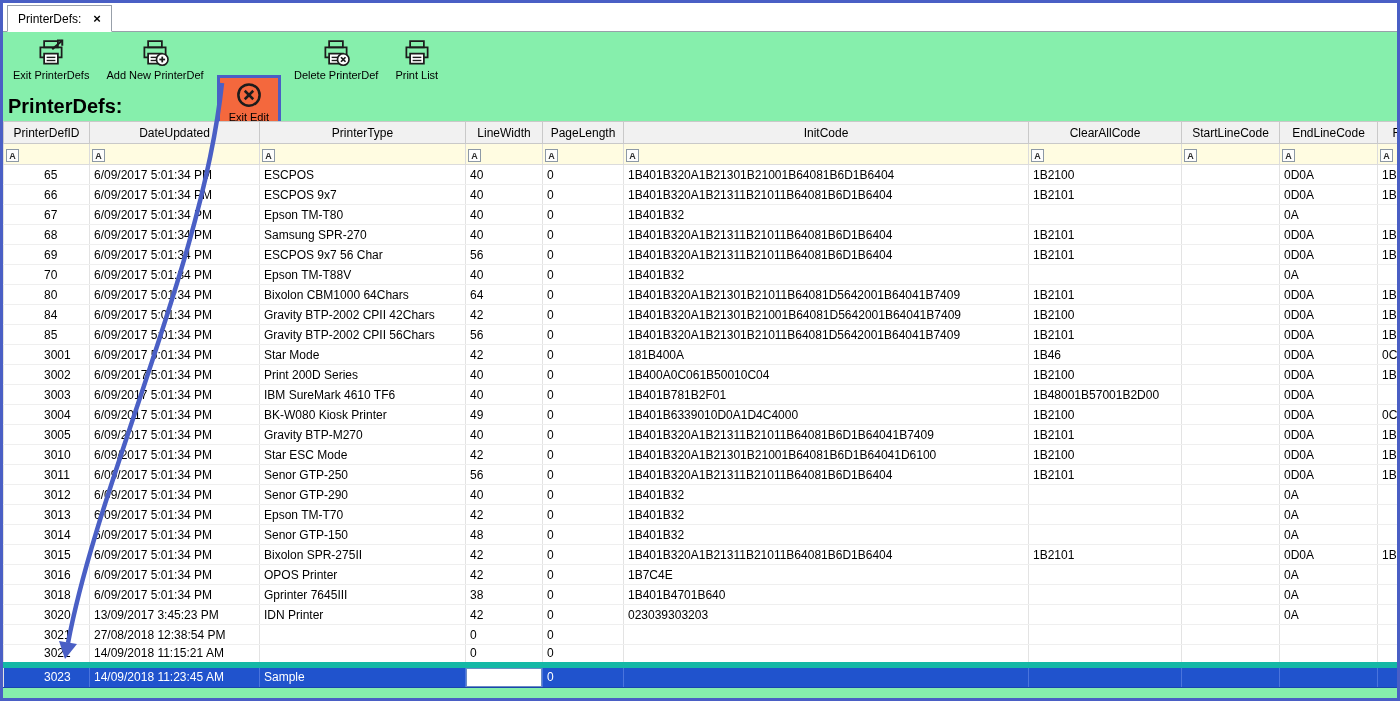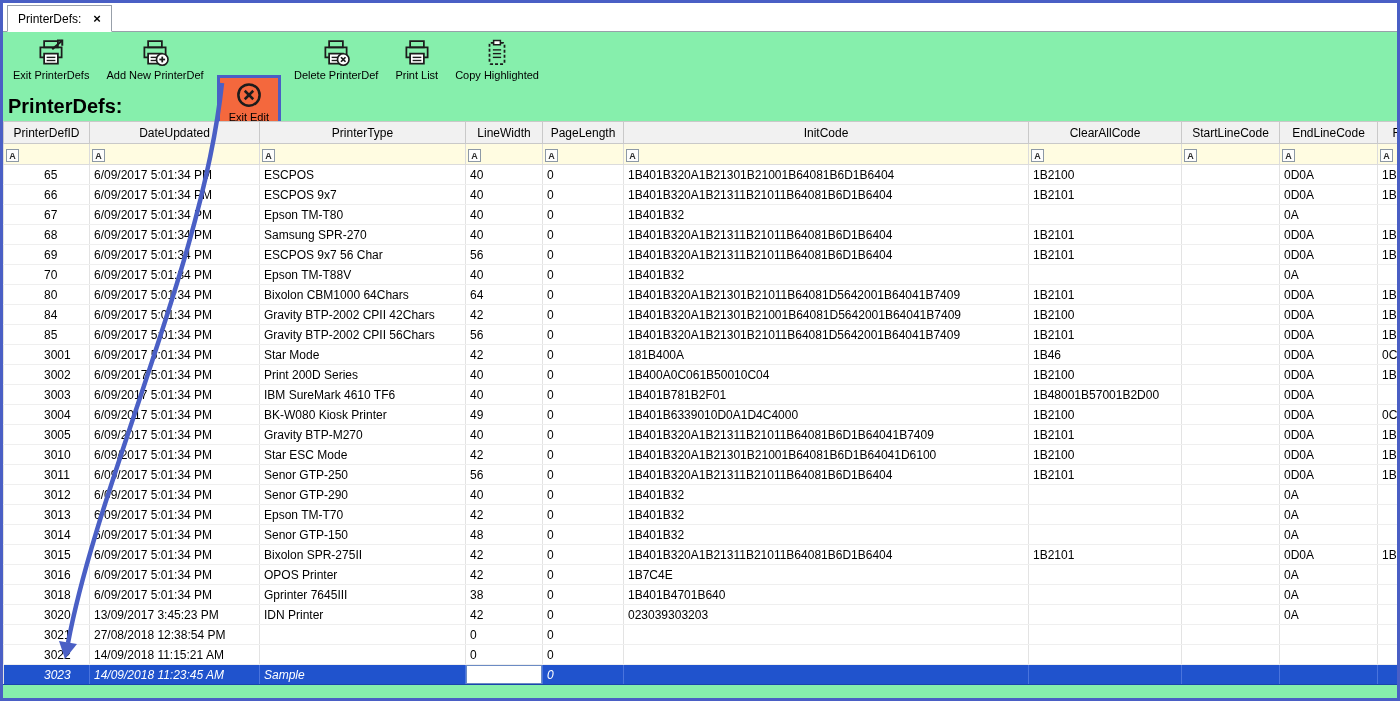--- a/index.html
+++ b/index.html
@@ -25,21 +25,21 @@
   table { border-collapse:collapse; table-layout:fixed; width:1422px; font-size:12px; }
   th { background:#f1f1f1; border:1px solid #c9c9c9; height:22px; font-weight:normal; text-align:center;
        padding:0 4px; white-space:nowrap; overflow:hidden; }
   tr.filter-row td { background:#fffce1; border:1px solid #dcdcdc; height:21px; padding:2px 0 0 2px; }
   .fbtn { display:inline-block; width:13px; height:13px; line-height:12px; text-align:center; font-size:9px;
           font-weight:bold; color:#2b2b2b; background:#fdfdfd; border:1px solid #8d99a6; }
   tbody td { height:20px; border-right:1px solid #e3e3e3; border-bottom:1px solid #efefef; padding:0 4px;
              white-space:nowrap; overflow:hidden; background:#fff; }
   tbody td:first-child { border-left:1px solid #e3e3e3;padding-left:40px; }
   tr.selected td { background:#2053cd; color:#fff; border-right-color:#4a74dd; border-bottom-color:#1a45ad;
-                   border-top:1px solid #14b8a6;font-style:italic; }
+                   border-top:6px solid #14b8a6; }
   tr.selected td.editing { padding:0; background:#fff; }
   .edit-cell { height:19px; background:#fff; border:1px solid #6b8bc4; color:#000; }
 
   
   .arrow-overlay { position:absolute; left:0; top:0; width:1394px; height:695px; pointer-events:none; z-index:9; }
 </style>
 </head>
 <body>
 
 <svg width="0" height="0" style="position:absolute">
@@ -96,30 +96,20 @@
         <line x1="16" y1="15.4" x2="19.6" y2="19" stroke="#1c1c1c" stroke-width="1.4"></line>
         <line x1="19.6" y1="15.4" x2="16" y2="19" stroke="#1c1c1c" stroke-width="1.4"></line>
       </svg>
       <span>Delete PrinterDef</span>
     </div>
     <div class="tbtn">
       <svg class="ticon" viewBox="0 0 24 24">
         <use href="#g-printer"></use>
       </svg>
       <span>Print List</span>
-    </div>
-    <div class="tbtn">
-      <svg class="ticon" viewBox="0 0 24 24">
-        <rect x="6" y="3.8" width="12" height="17" rx="1" fill="none" stroke="#1c1c1c" stroke-width="1.4" stroke-dasharray="2.4 1.6"></rect>
-        <rect x="9.3" y="2" width="5.4" height="3.4" fill="#fff" stroke="#1c1c1c" stroke-width="1.2"></rect>
-        <line x1="8.7" y1="9.5" x2="15.3" y2="9.5" stroke="#1c1c1c" stroke-width="1.1"></line>
-        <line x1="8.7" y1="12.5" x2="15.3" y2="12.5" stroke="#1c1c1c" stroke-width="1.1"></line>
-        <line x1="8.7" y1="15.5" x2="15.3" y2="15.5" stroke="#1c1c1c" stroke-width="1.1"></line>
-      </svg>
-      <span>Copy Highlighted</span>
     </div>
   </div>
 
   <div class="title">PrinterDefs:</div>
 
   <div class="grid">
     <table>
       <colgroup>
         <col style="width:86px">
           <col style="width:170px">

